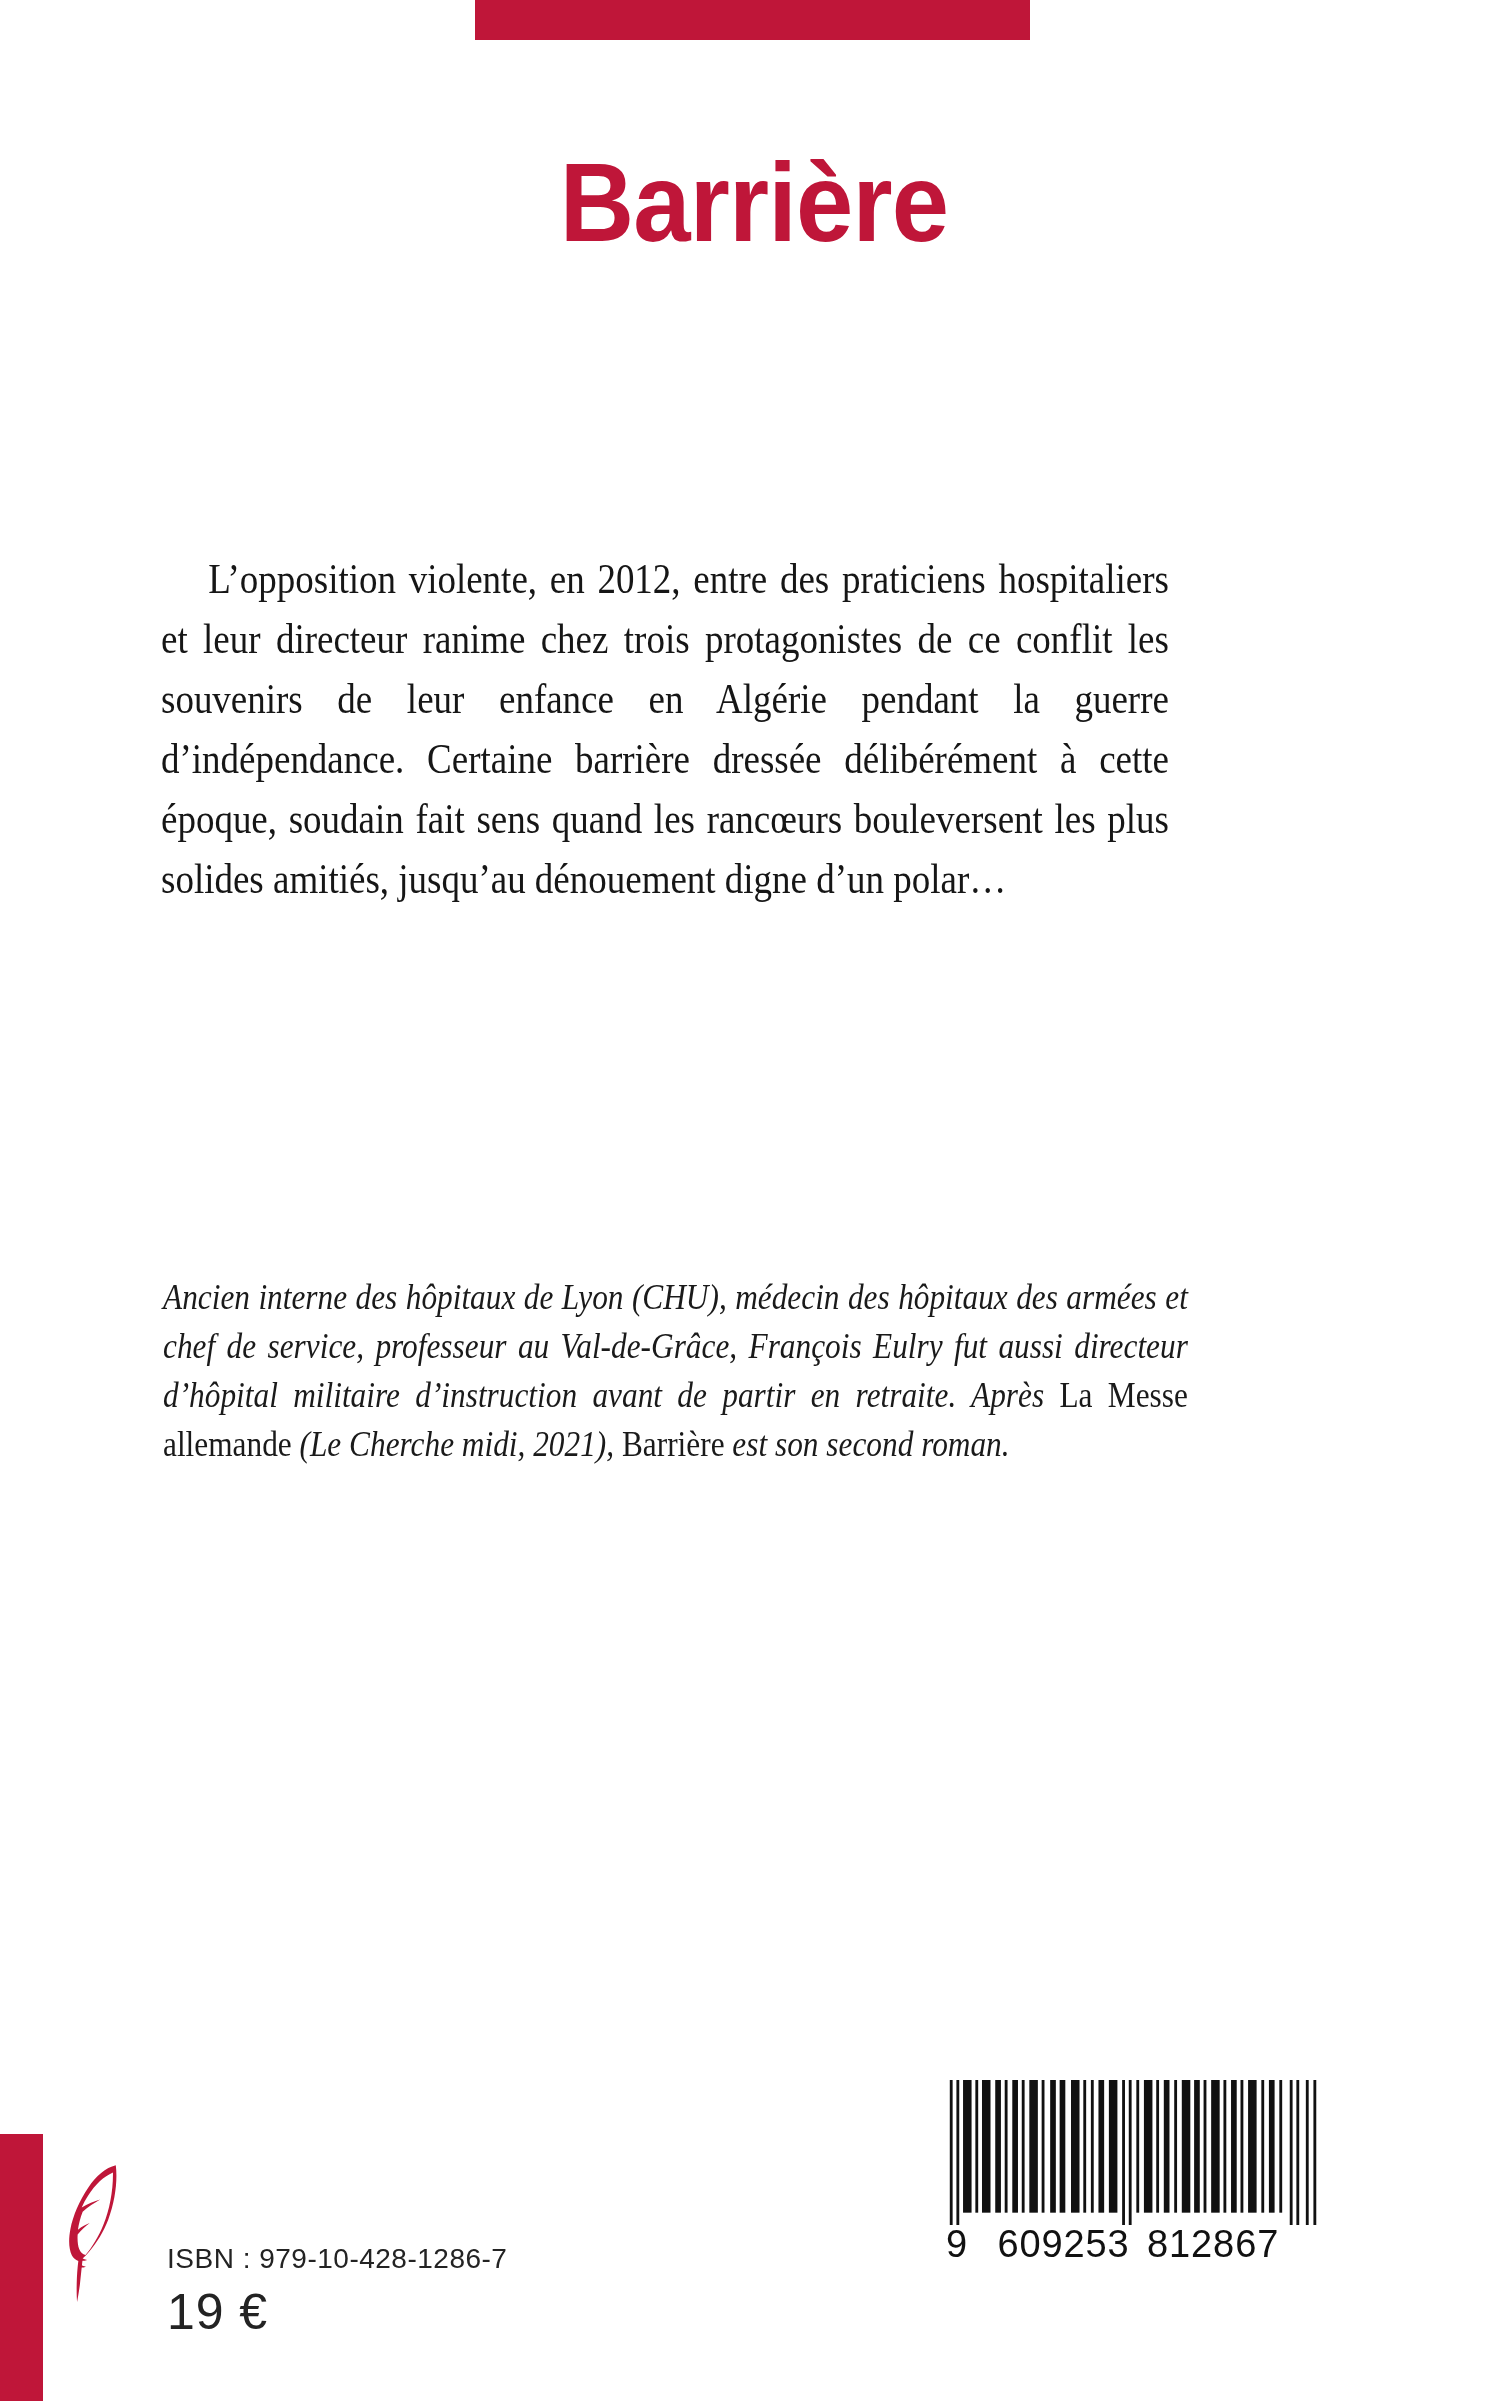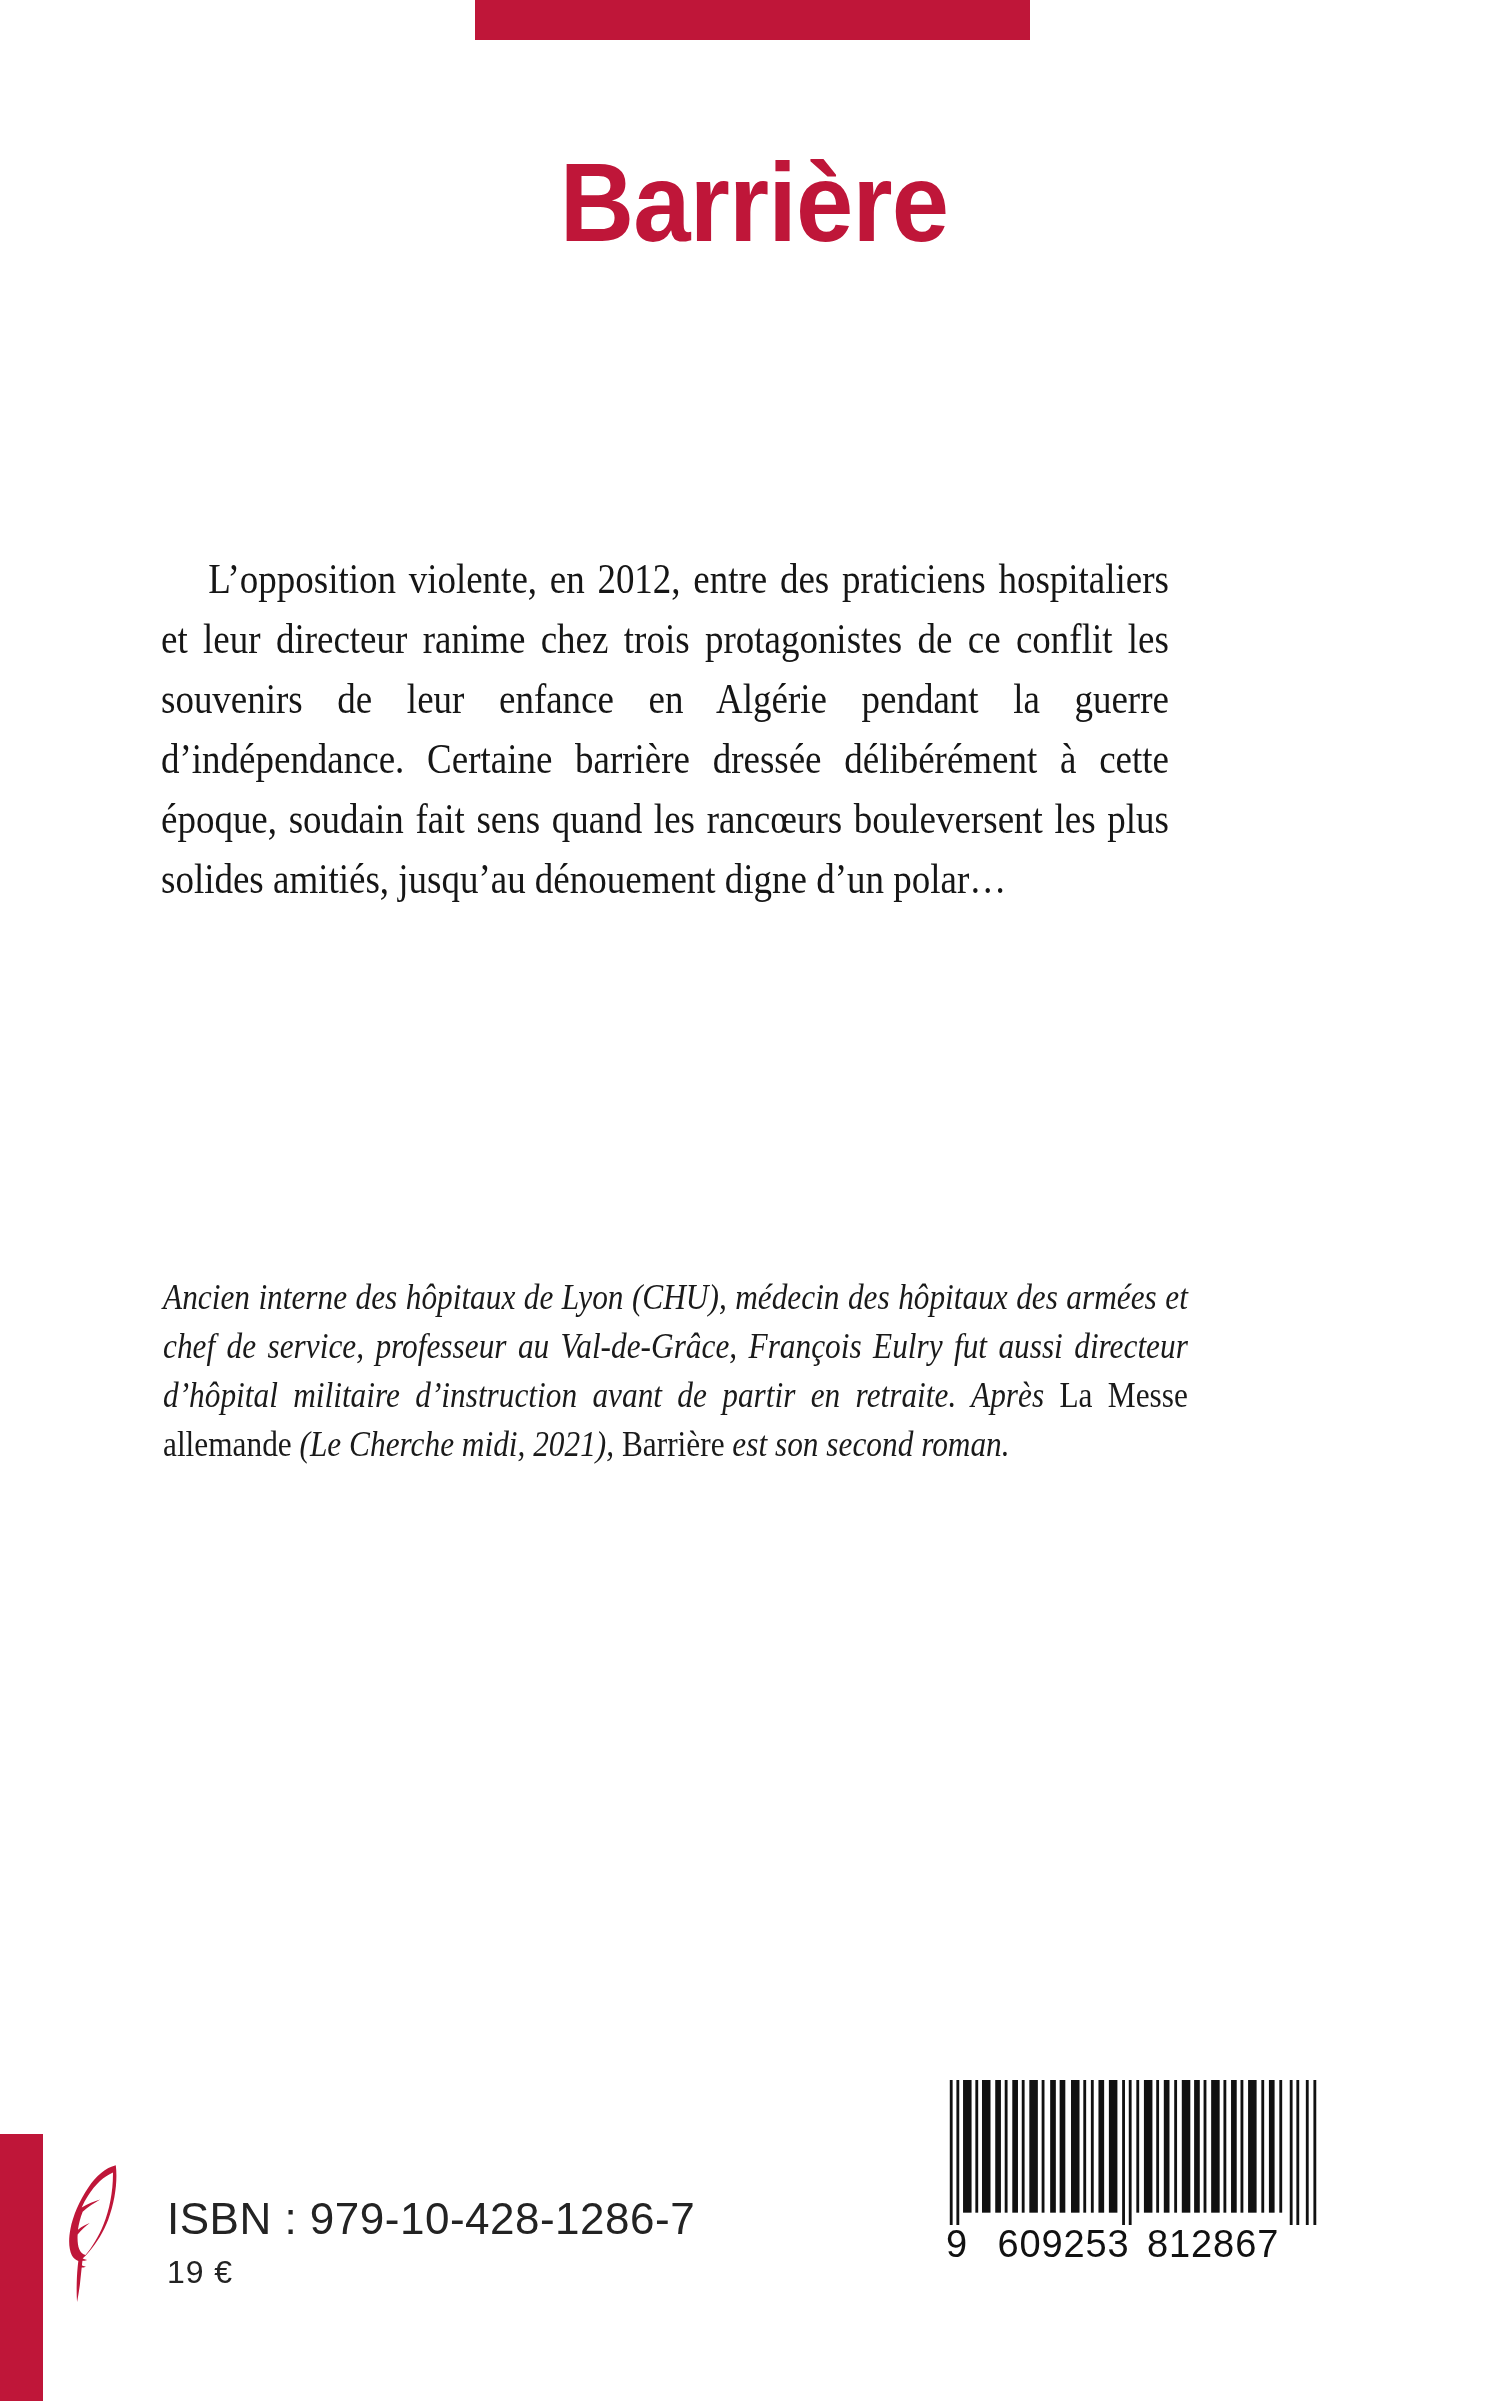--- a/index.html
+++ b/index.html
@@ -100,27 +100,28 @@
 
   
   .isbn-block {
     position: absolute;
     left: 167px;
     top: 2194px;
     font-family: "Liberation Sans", sans-serif;
     color: #232323;
   }
   .isbn-line {
-    font-size: 44px;
+    font-size: 28px;
     line-height: 49px;
     letter-spacing: 0.5px;
     white-space: nowrap;
+    margin-top: 40px;
   }
   .price-line {
-    font-size: 32px;
+    font-size: 50px;
     line-height: 55px;
     letter-spacing: 0.9px;
     white-space: nowrap;
     margin-top: 1.9px;
   }
 
   
   .barcode {
     position: absolute;
     left: 946px;

